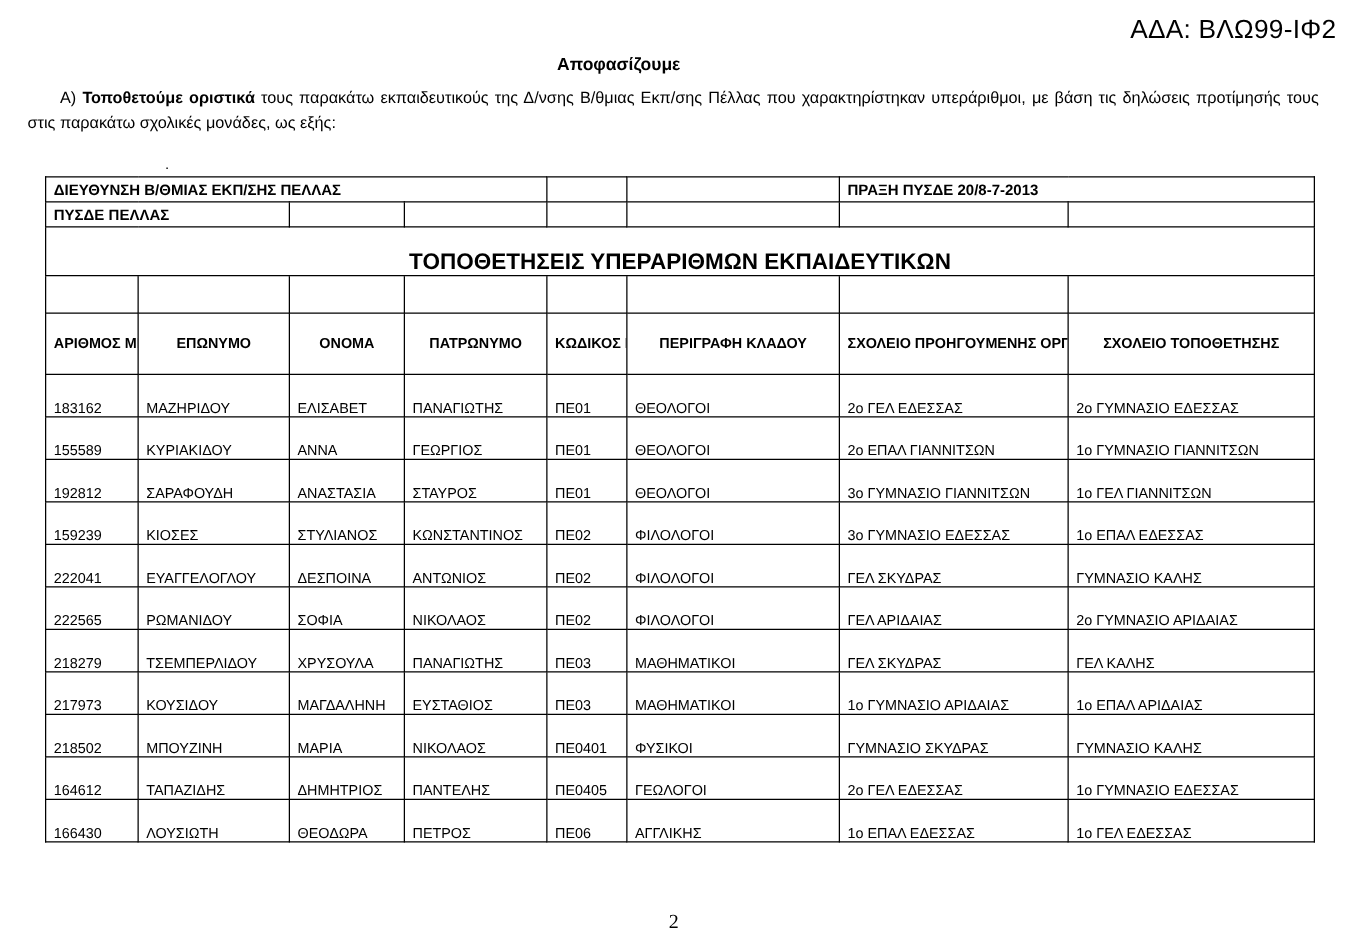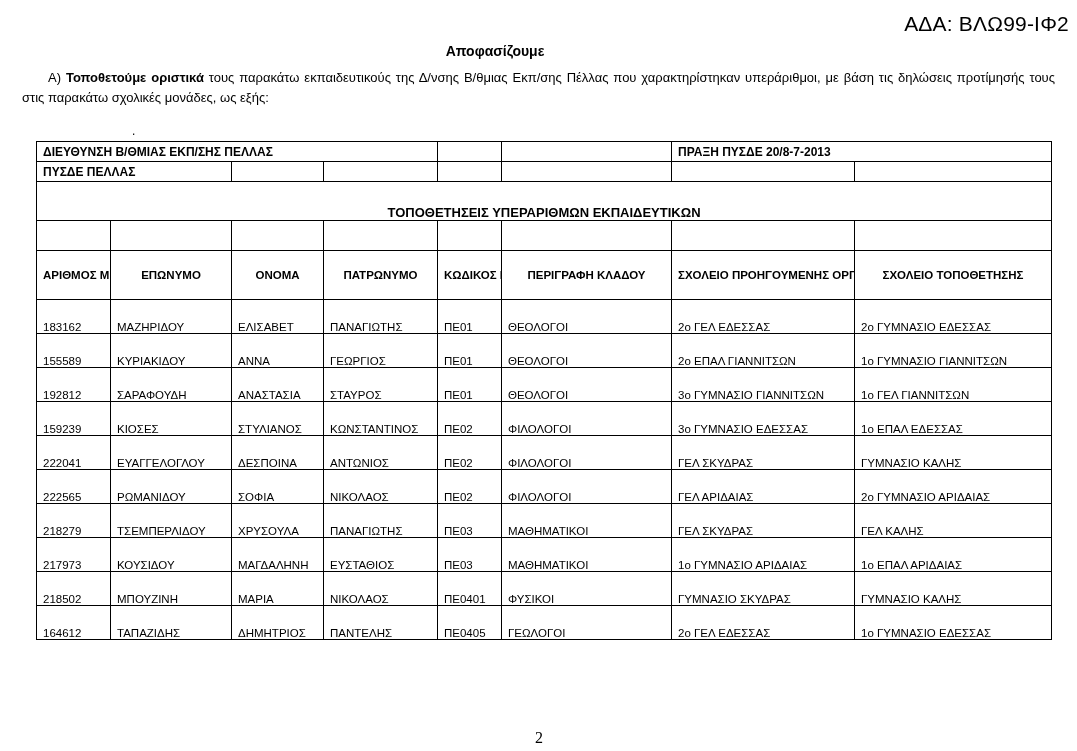--- a/index.html
+++ b/index.html
@@ -65,21 +65,21 @@
       padding: 0 6px;
       overflow: hidden;
       white-space: nowrap;
     }
     .hrow td { height: 19px; font-weight: bold; font-size: 12px; }
     .title-row td {
       height: 38px;
       text-align: center;
       vertical-align: bottom;
       font-weight: bold;
-      font-size: 13px;
+      font-size: 18px;
       padding-bottom: 2px;
     }
     .blank-row td { height: 29px; }
     .col-head td {
       height: 48px;
       text-align: center;
       vertical-align: middle;
       font-weight: bold;
       font-size: 11.5px;
       white-space: normal;
@@ -255,16 +255,26 @@
       <tr class="data-row">
         <td class="num">164612</td>
         <td>ΤΑΠΑΖΙΔΗΣ</td>
         <td>ΔΗΜΗΤΡΙΟΣ</td>
         <td>ΠΑΝΤΕΛΗΣ</td>
         <td>ΠΕ0405</td>
         <td>ΓΕΩΛΟΓΟΙ</td>
         <td>2ο ΓΕΛ ΕΔΕΣΣΑΣ</td>
         <td>1ο ΓΥΜΝΑΣΙΟ ΕΔΕΣΣΑΣ</td>
       </tr>
+      <tr class="data-row">
+        <td class="num">166430</td>
+        <td>ΛΟΥΣΙΩΤΗ</td>
+        <td>ΘΕΟΔΩΡΑ</td>
+        <td>ΠΕΤΡΟΣ</td>
+        <td>ΠΕ06</td>
+        <td>ΑΓΓΛΙΚΗΣ</td>
+        <td>1ο ΕΠΑΛ ΕΔΕΣΣΑΣ</td>
+        <td>1ο ΓΕΛ ΕΔΕΣΣΑΣ</td>
+      </tr>
     </tbody>
 </table>
 
 <div class="page-num">2</div>
 
 </body></html>

